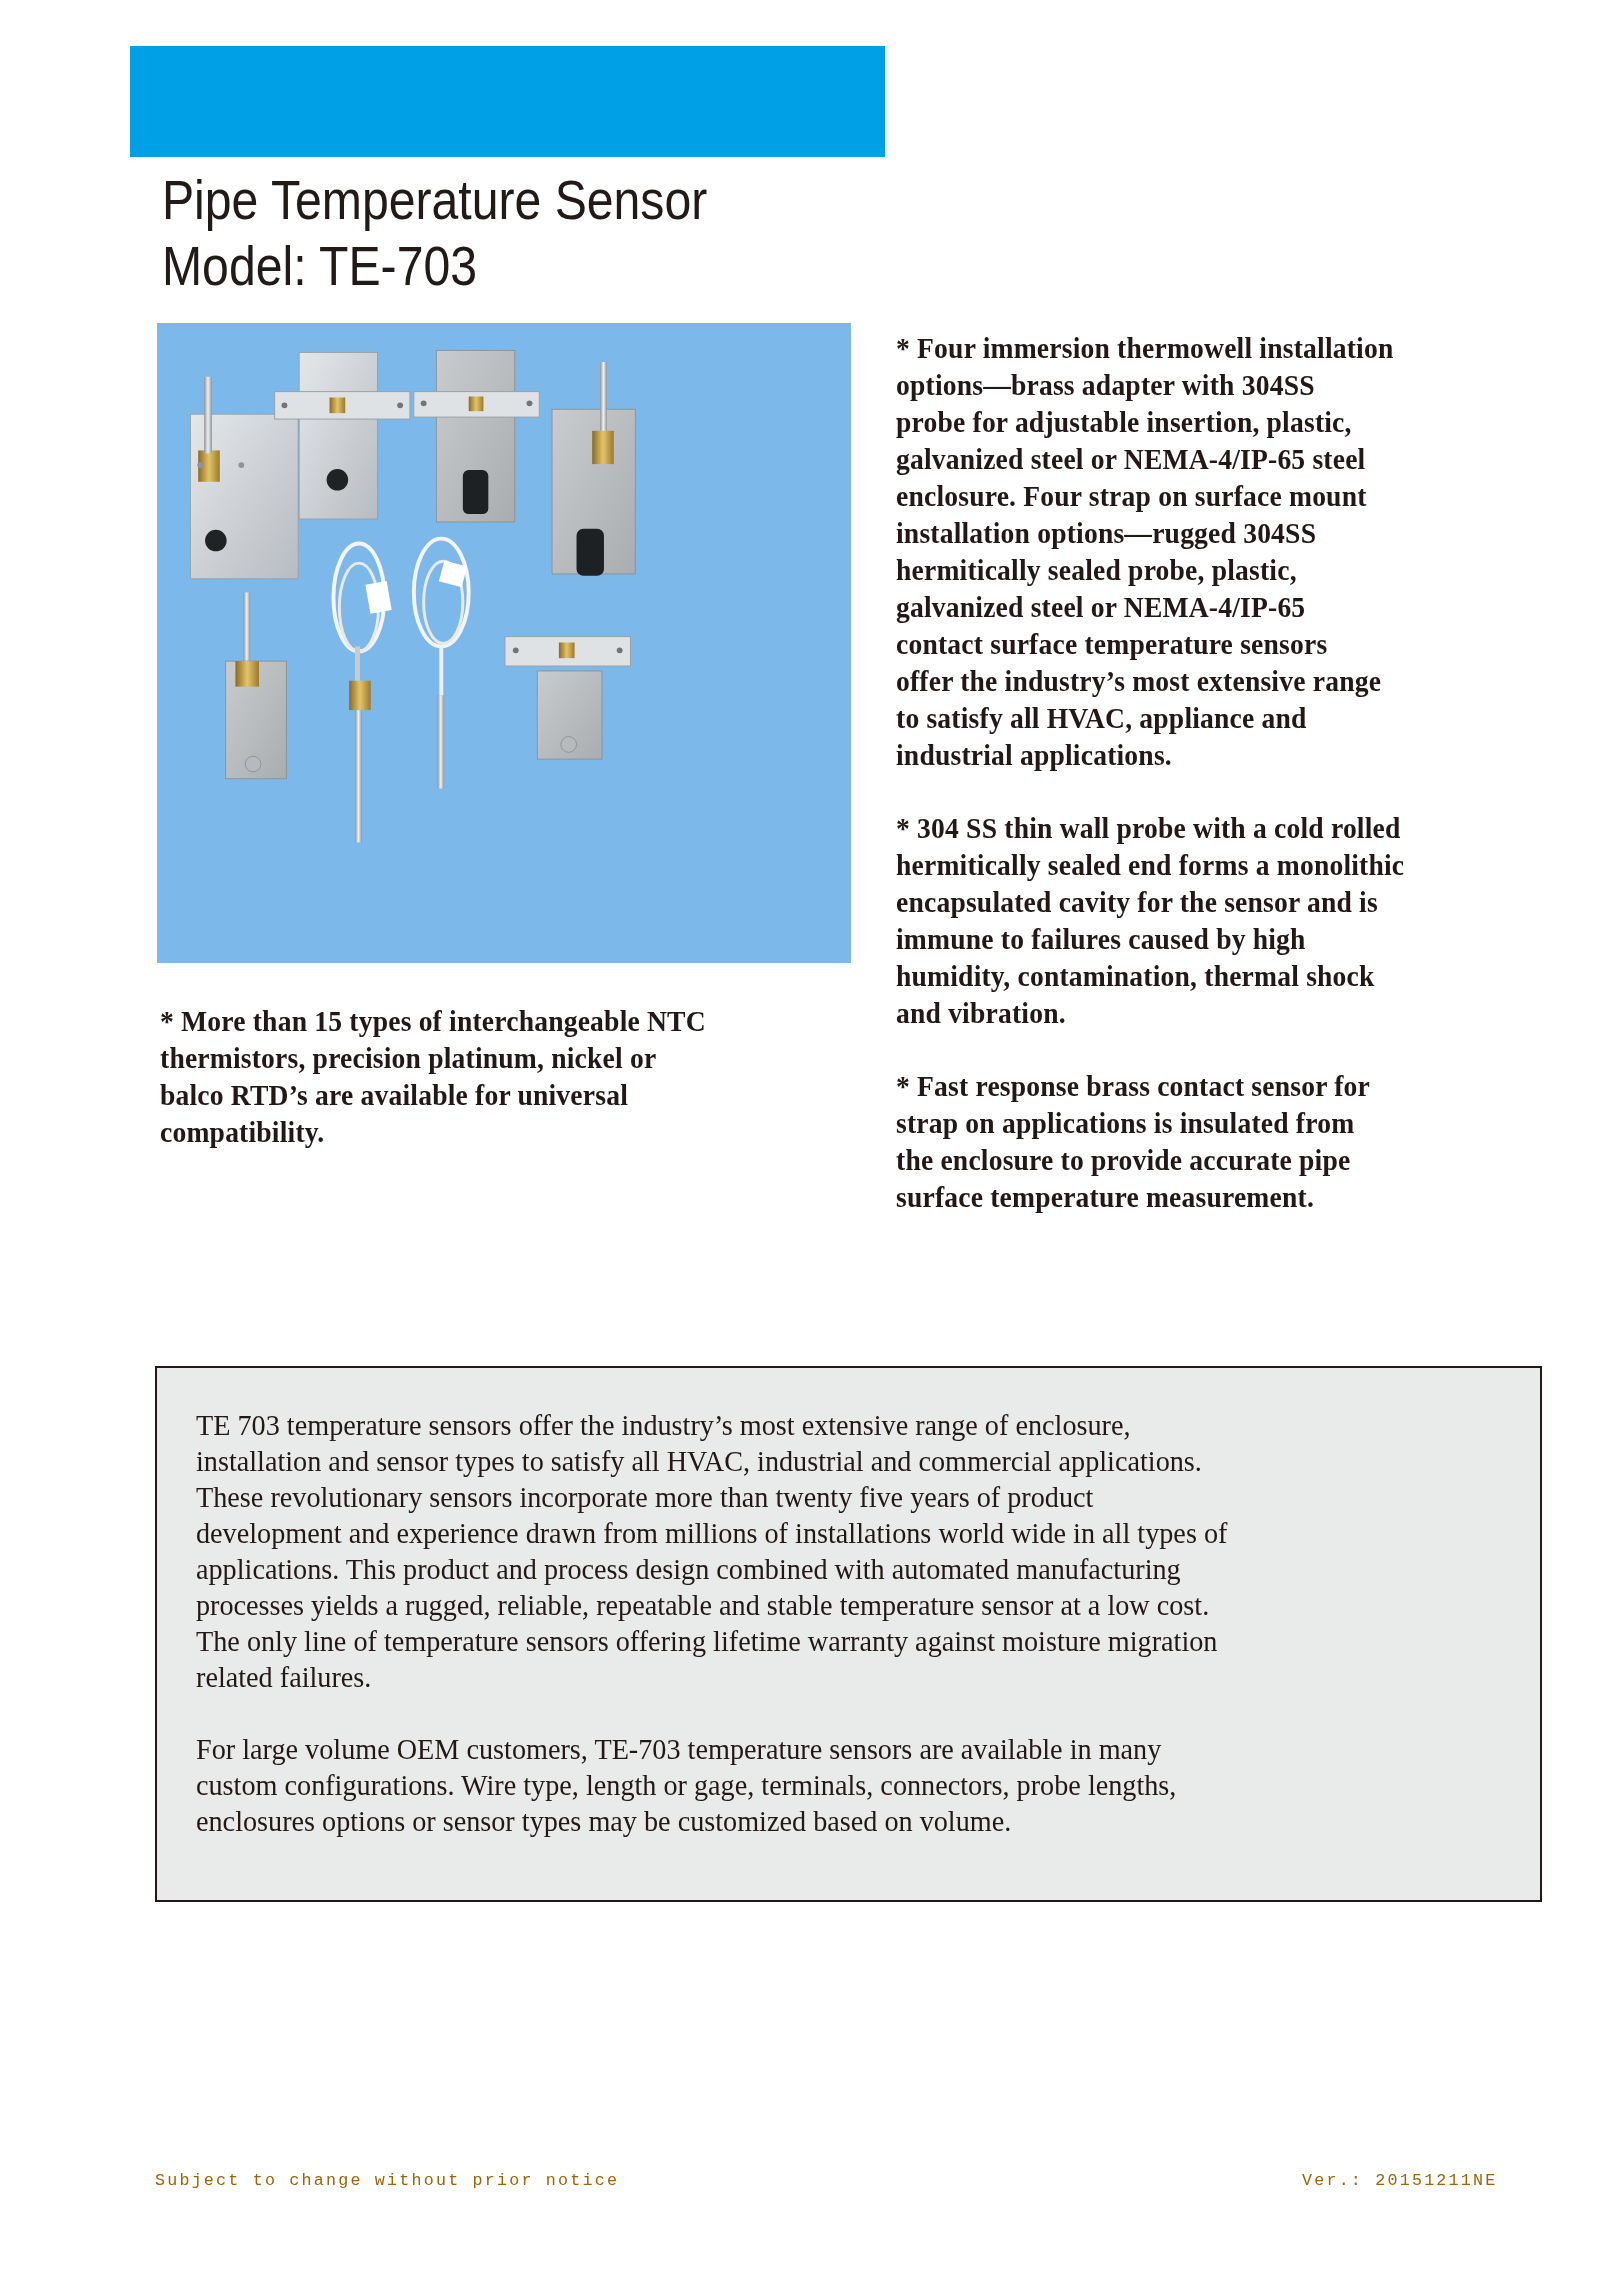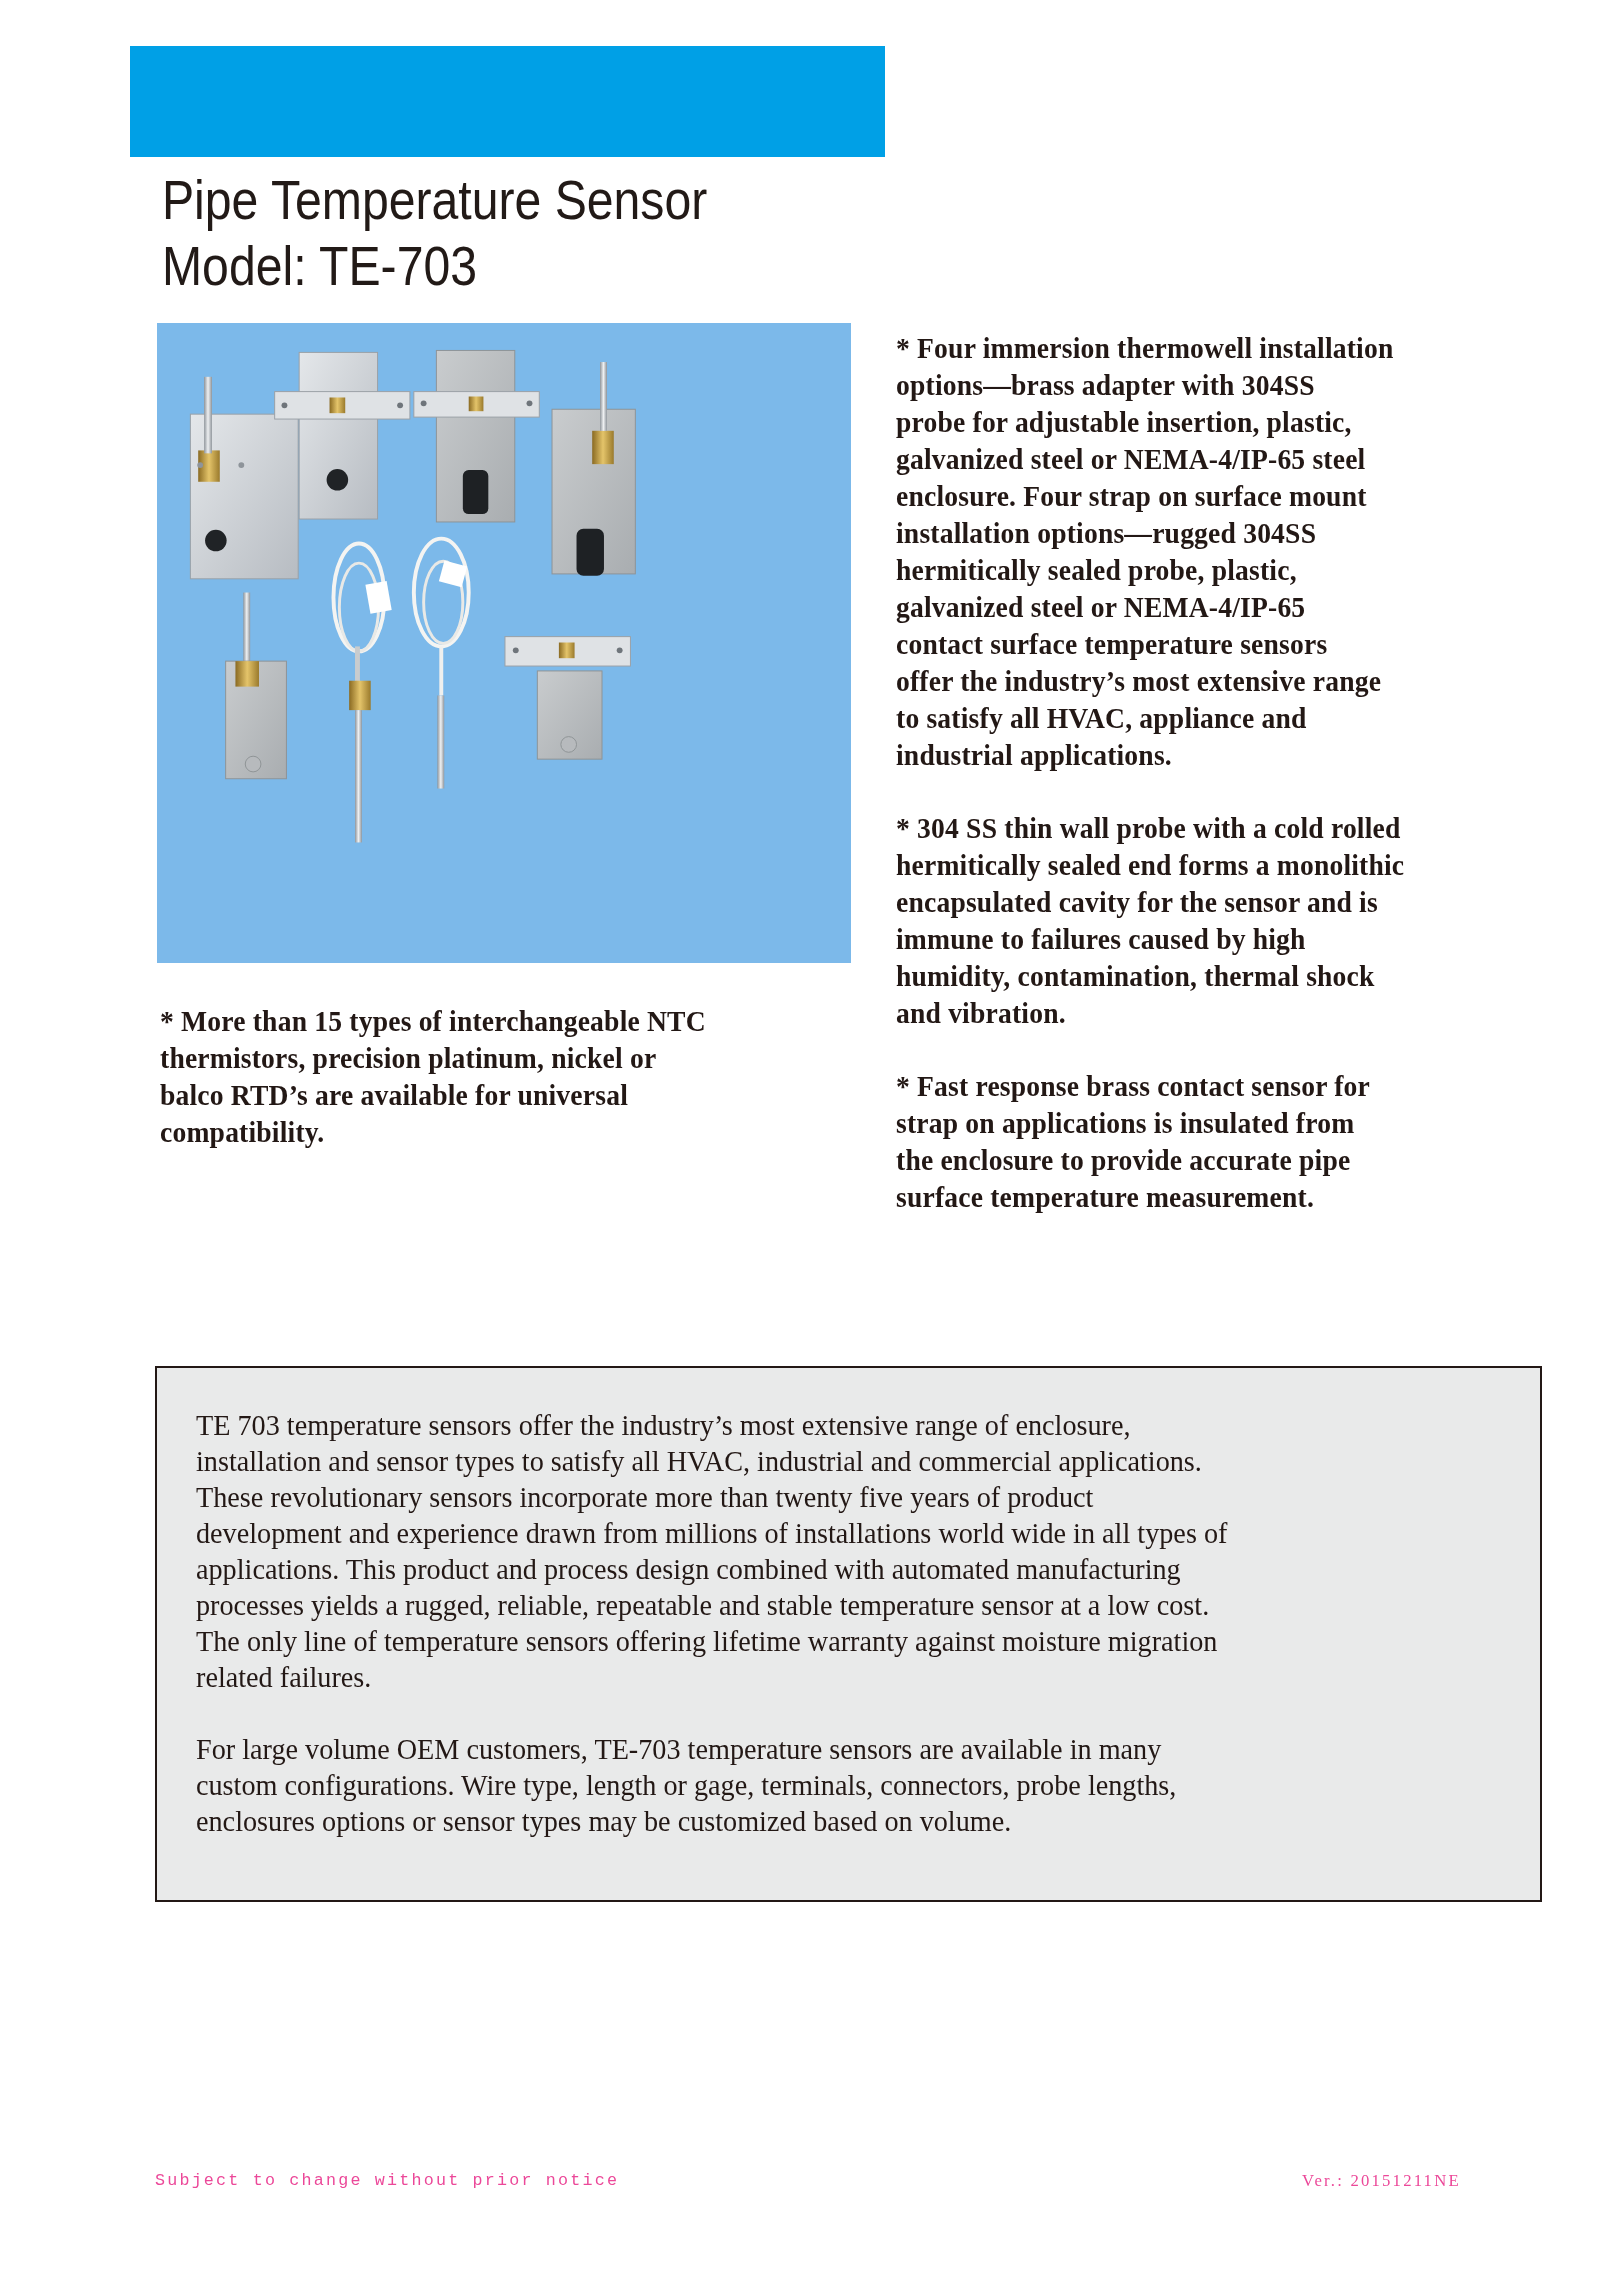--- a/index.html
+++ b/index.html
@@ -22,23 +22,23 @@
   .bullet-block { margin: 0; }
   .bullet-block + .bullet-block { margin-top: 36px; }
   .line { display: block; }
 
   .info-box { left: 155px; top: 1366px; width: 1383px; height: 532px; background: #e9eaea;
               border: 2px solid #231815; box-sizing: content-box; }
   .info-text { left: 196px; top: 1407px; font-family: "Liberation Serif", serif; color: #231815;
                font-size: 30px; line-height: 36px; white-space: nowrap; transform: scaleX(0.94); transform-origin: left top; }
   .info-para + .info-para { margin-top: 36px; }
 
-  .footer { font-family: "Liberation Mono", monospace; font-size: 16.7px; color: #ec4899; letter-spacing: 2.2px; white-space: nowrap; }
+  .footer { font-family: "Liberation Mono", monospace; font-size: 16.7px; color: #a16207; letter-spacing: 2.2px; white-space: nowrap; }
   .footer-left { left: 155px; top: 2171px; }
-  .footer-right { left: 1302px; top: 2171px; font-family: Liberation Serif, serif; }
+  .footer-right { left: 1302px; top: 2171px; }
 </style>
 </head>
 <body>
 
 <div class="abs header-bar" style="background: rgb(0, 160, 230);"></div>
 
 <div class="abs title">
   <div>Pipe Temperature Sensor</div>
   <div>Model: TE-703</div>
 </div>

